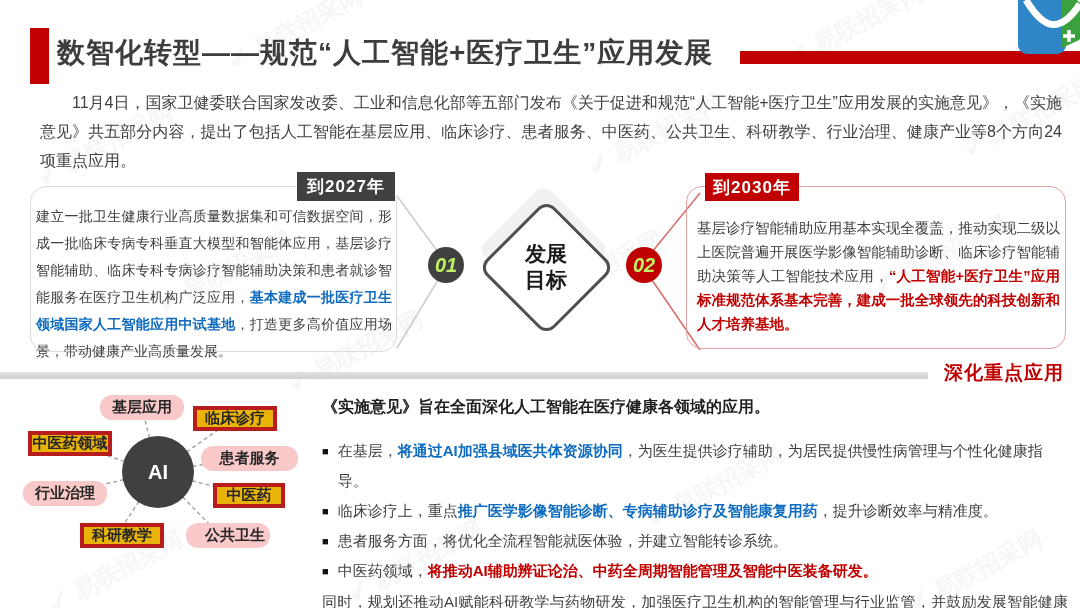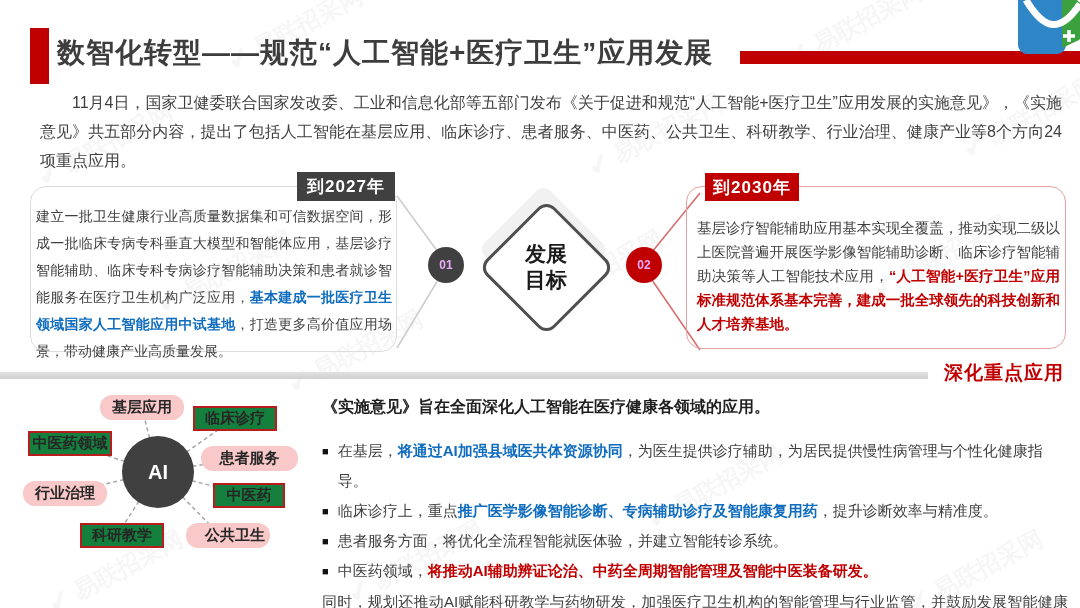--- a/index.html
+++ b/index.html
@@ -55,21 +55,21 @@
     position:absolute; left:498px; top:219px; width:97px; height:97px; background:#fff;
     border:3px solid #4f4f4f; transform:rotate(45deg); border-radius:12px; z-index:3;
   }
   .diamond-label {
     position:absolute; left:496px; top:241px; width:100px; z-index:4; text-align:center;
     font-size:21px; font-weight:bold; color:#1a1a1a; line-height:26px;
   }
   .num-circle {
     position:absolute; width:36px; height:36px; border-radius:50%; z-index:4;
     display:flex; align-items:center; justify-content:center;
-    color:#f0abfc; font-weight:bold; font-size:12px;
+    color:#bef264; font-weight:bold; font-size:20px;font-style:italic;
   }
   .num-circle.one { left:428px; top:247px; background:#404040; }
   .num-circle.two { left:626px; top:247px; background:#c00000; }
   
   .divider { position:absolute; left:0; top:372px; width:928px; height:7px; z-index:2;
              background:linear-gradient(#e2e2e2,#cfcfcf); }
   .section-heading {
     position:absolute; right:16px; top:360px; z-index:2;
     font-size:19px; font-weight:bold; color:#c00000; letter-spacing:1px;
   }
@@ -77,21 +77,21 @@
   .ai-circle {
     position:absolute; left:122px; top:436px; width:72px; height:72px; border-radius:50%;
     background:#404040; z-index:3; display:flex; align-items:center; justify-content:center;
     color:#fff; font-weight:bold; font-size:20px;
   }
   .node {
     position:absolute; z-index:3; height:25px; display:flex; align-items:center; justify-content:center;
     font-size:15px; font-weight:bold; color:#262626; white-space:nowrap;
   }
   .node.pink  { background:#f9c8c8;border-radius:12px; }
-  .node.white { background:#15803d; border:2px solid #b91c1c; }
+  .node.white { background:#eab308; border:4px solid #b91c1c; }
   .n0 { left:100px; top:395px; width:84px; }
   .n1 { left:193px; top:406px; width:84px; }
   .n2 { left:28px;  top:431px; width:84px; }
   .n3 { left:201px; top:446px; width:97px; }
   .n4 { left:23px;  top:481px; width:84px; }
   .n5 { left:213px; top:483px; width:72px; }
   .n6 { left:80px;  top:523px; width:84px; }
   .n7 { left:186px; top:523px; width:84px;padding-left:14px; }
   
   .detail { position:absolute; left:322px; top:397px; width:746px; z-index:2; }

